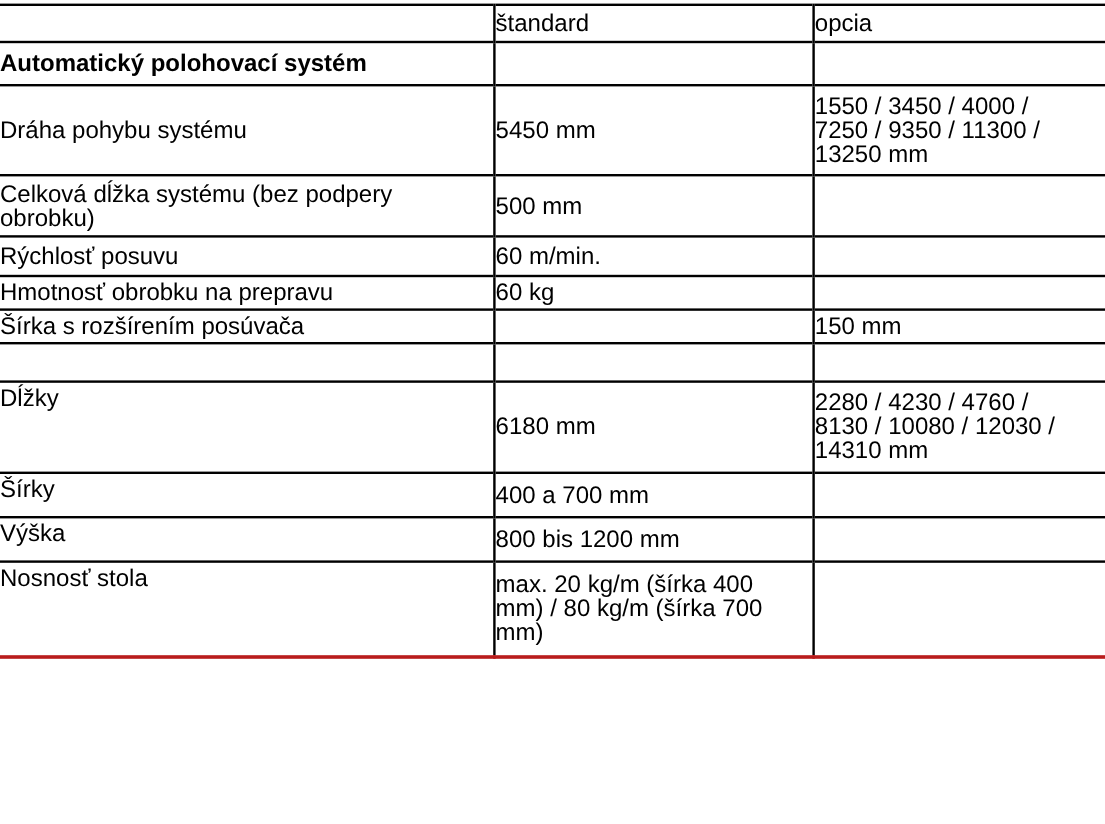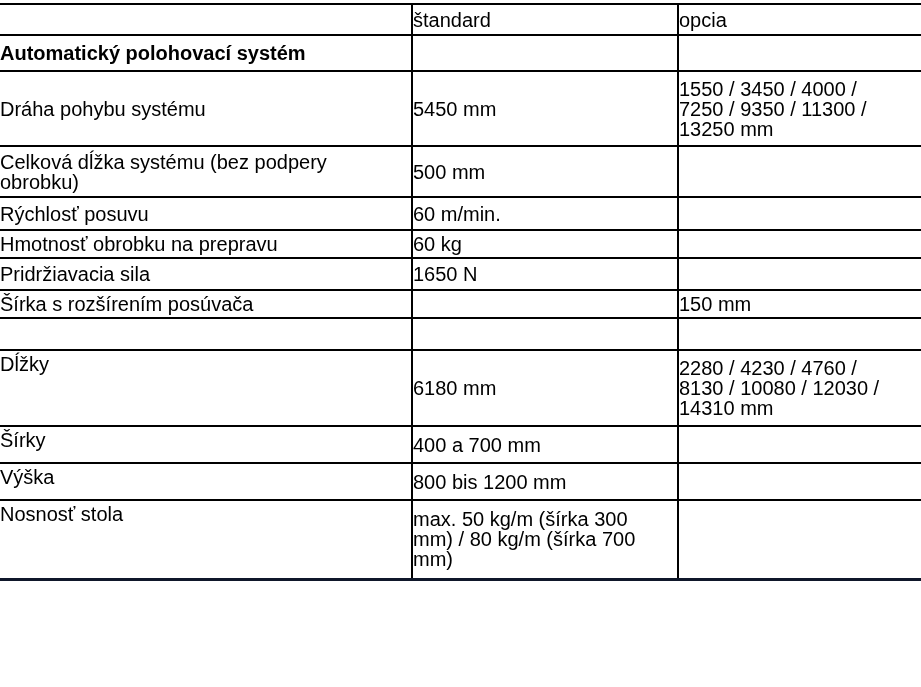--- a/index.html
+++ b/index.html
@@ -25,21 +25,21 @@
     color: #000000;
   }
   table.spec td, table.spec th {
     padding: 0;
     font-weight: normal;
     text-align: left;
     vertical-align: middle;
     word-wrap: break-word;
   }
   table.spec tr { border-top: 2px solid #000000; }
-  table.spec tr:last-child { border-bottom: 3px solid #0f172a; }
+  table.spec tr:last-child { border-bottom: 3px solid #b91c1c; }
   td.c1, th.c1 { padding-left: 8px;  padding-right: 4px; }
   td.c2, th.c2, td.c3, th.c3 {
     border-left: 2px solid #000000;
     padding-left: 7px;
     padding-right: 4px;
   }
   tr.section td.c1 { font-weight: bold; }
   tr.top-label td.c1 { vertical-align: top; padding-top: 3px; }
   
   tr.h28 { height: 28px; padding-left: 31px; } tr.h31 { height: 31px; } tr.h32 { height: 32px; }
@@ -96,25 +96,20 @@
       <td class="c3"></td>
     </tr>
 
     <tr class="h28">
       <td class="c1">Hmotnosť obrobku na prepravu</td>
       <td class="c2">60 kg</td>
       <td class="c3"></td>
     </tr>
 
 
-    <tr class="h32">
-      <td class="c1">Pridržiavacia sila</td>
-      <td class="c2">1650 N</td>
-      <td class="c3"></td>
-    </tr>
 
     <tr class="h28">
       <td class="c1">Šírka s rozšírením posúvača</td>
       <td class="c2"></td>
       <td class="c3">150 mm</td>
     </tr>
 
     <tr class="h32">
       <td class="c1"></td>
       <td class="c2"></td>
@@ -140,21 +135,21 @@
 
     <tr class="h48 top-label">
       <td class="c1">Výška</td>
       <td class="c2">800 bis 1200 mm</td>
       <td class="c3"></td>
     </tr>
 
     <tr class="h79 top-label">
       <td class="c1">Nosnosť stola</td>
       <td class="c2">
-        <div>max. 50 kg/m (šírka 300</div>
+        <div>max. 20 kg/m (šírka 400</div>
         <div>mm) / 80 kg/m (šírka 700</div>
         <div>mm)</div>
       </td>
       <td class="c3"></td>
     </tr>
   </tbody>
     </table>
 </div>
 
 </body></html>

